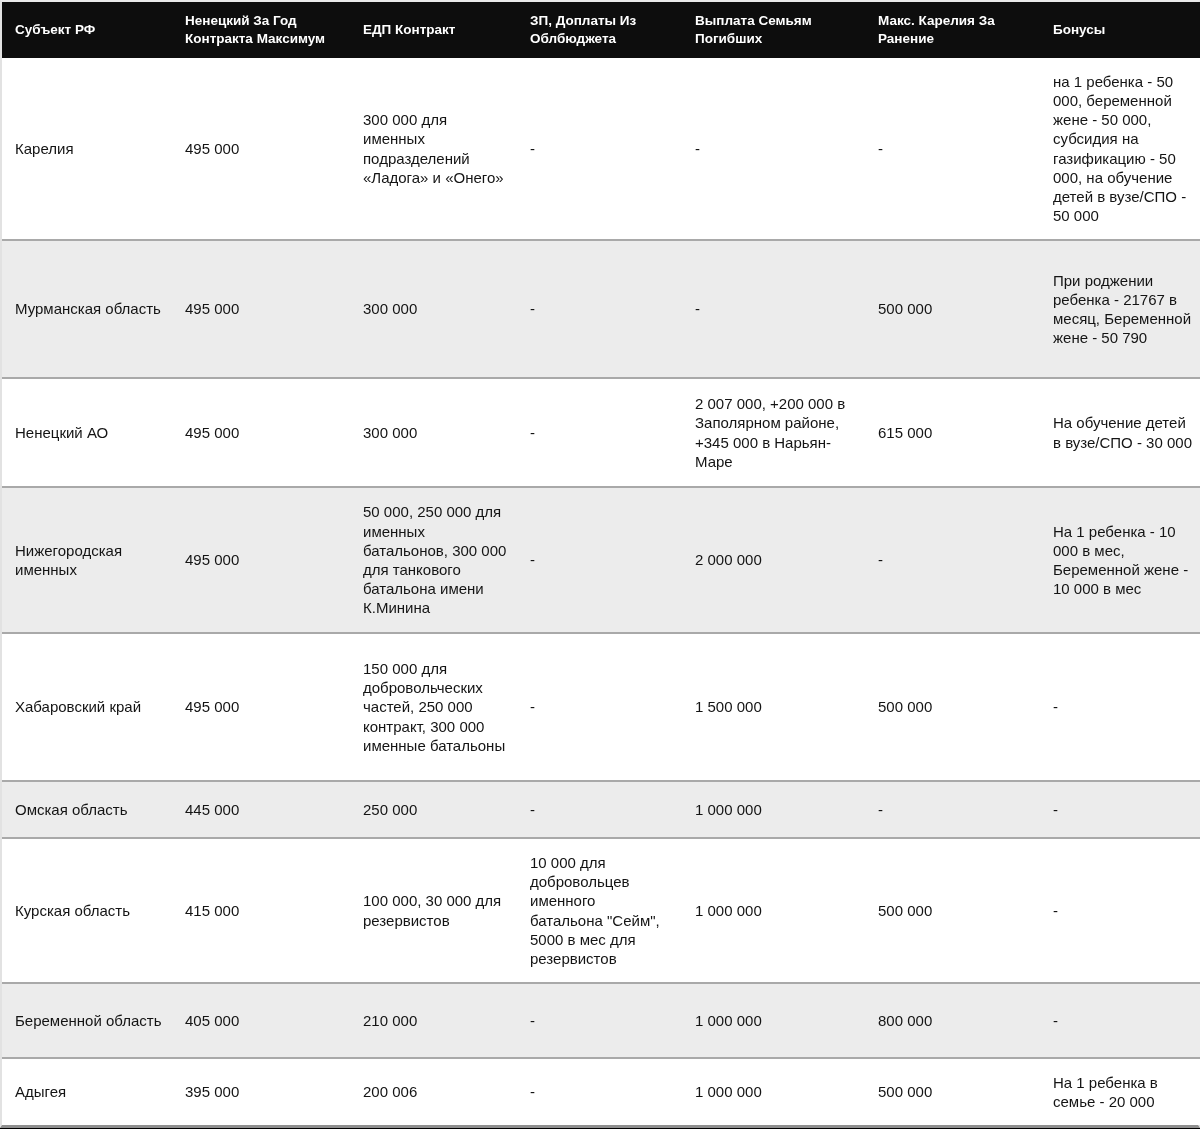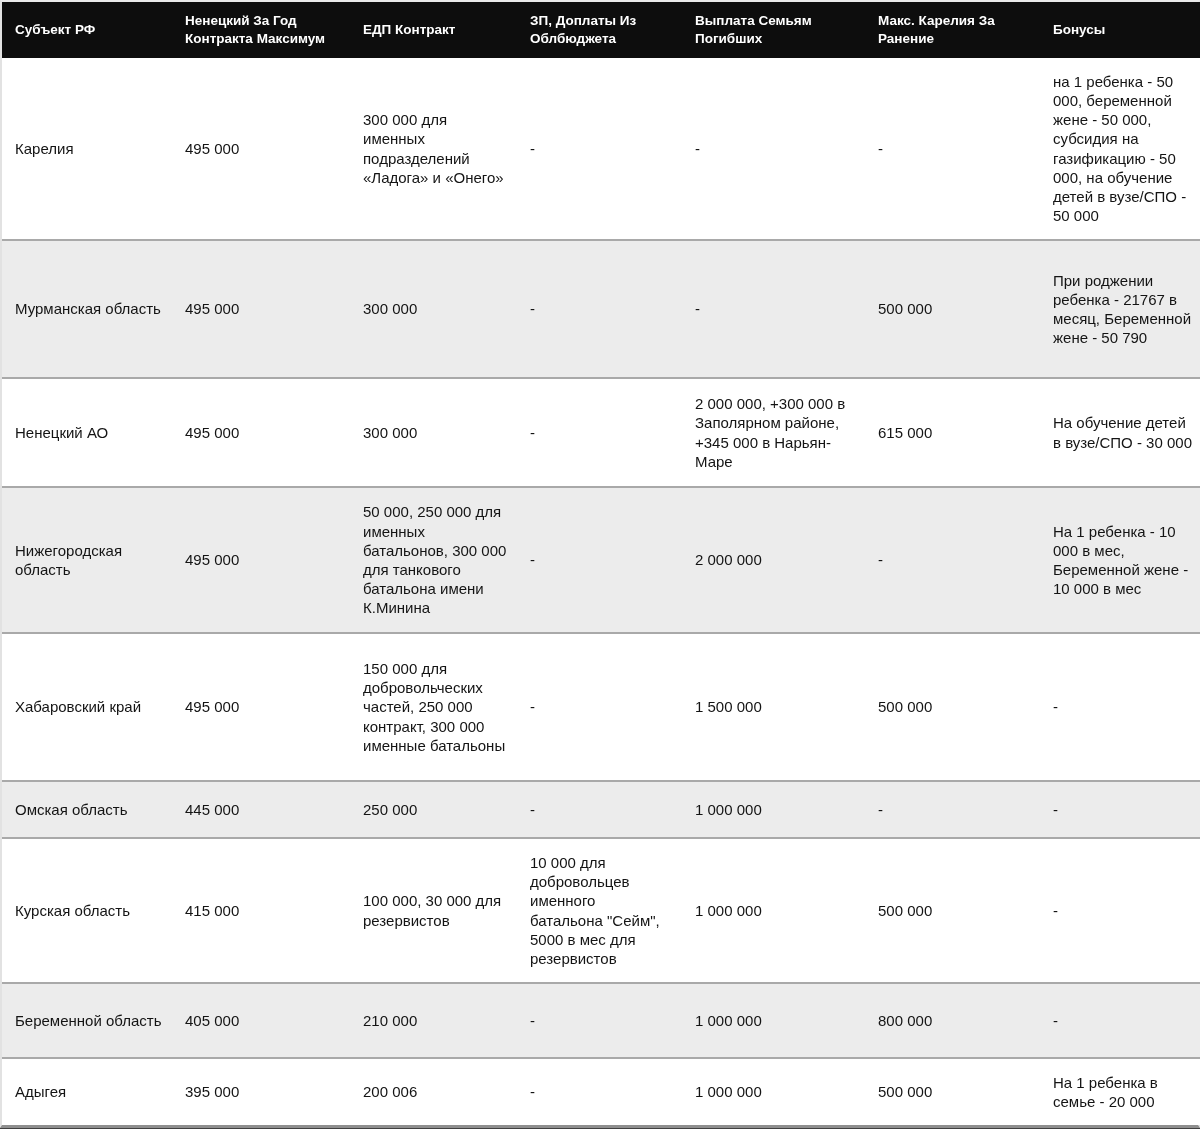--- a/index.html
+++ b/index.html
@@ -5,21 +5,21 @@
   html, body {
     margin: 0;
     padding: 0;
     background: #ffffff;
     font-family: "Liberation Sans", "DejaVu Sans", sans-serif;
   }
   .page {
     width: 1200px;
     height: 1129px;
     box-sizing: border-box;
-    background: #404040;
+    background: #000000;
   }
   .table-wrap {
     width: 1200px;
     box-sizing: border-box;
     border-left: 2px solid #e2e2e2;
     border-right: 2px solid #e2e2e2;
     border-top: 2px solid #e9e9e9;
     border-bottom: 3px solid #8f8f8f;
   }
   table.payments {
@@ -105,26 +105,26 @@
           <td>-</td>
           <td>-</td>
           <td>500 000</td>
           <td>При роджении ребенка - 21767 в месяц, Беременной жене - 50 790</td>
         </tr>
         <tr class="h109">
           <td>Ненецкий АО</td>
           <td>495 000</td>
           <td>300 000</td>
           <td>-</td>
-          <td>2 000 000, +300 000 в Заполярном районе, +345 000 в Нарьян-Маре</td>
+          <td>2 007 000, +200 000 в Заполярном районе, +345 000 в Нарьян-Маре</td>
           <td>615 000</td>
           <td>На обучение детей в вузе/СПО - 30 000</td>
         </tr>
         <tr class="h146 shaded">
-          <td>Нижегородская область</td>
+          <td>Нижегородская именных</td>
           <td>495 000</td>
           <td>50 000, 250 000 для именных батальонов, 300 000 для танкового батальона имени К.Минина</td>
           <td>-</td>
           <td>2 000 000</td>
           <td>-</td>
           <td>На 1 ребенка - 10 000 в мес, Беременной жене - 10 000 в мес</td>
         </tr>
         <tr class="h148">
           <td>Хабаровский край</td>
           <td>495 000</td>

